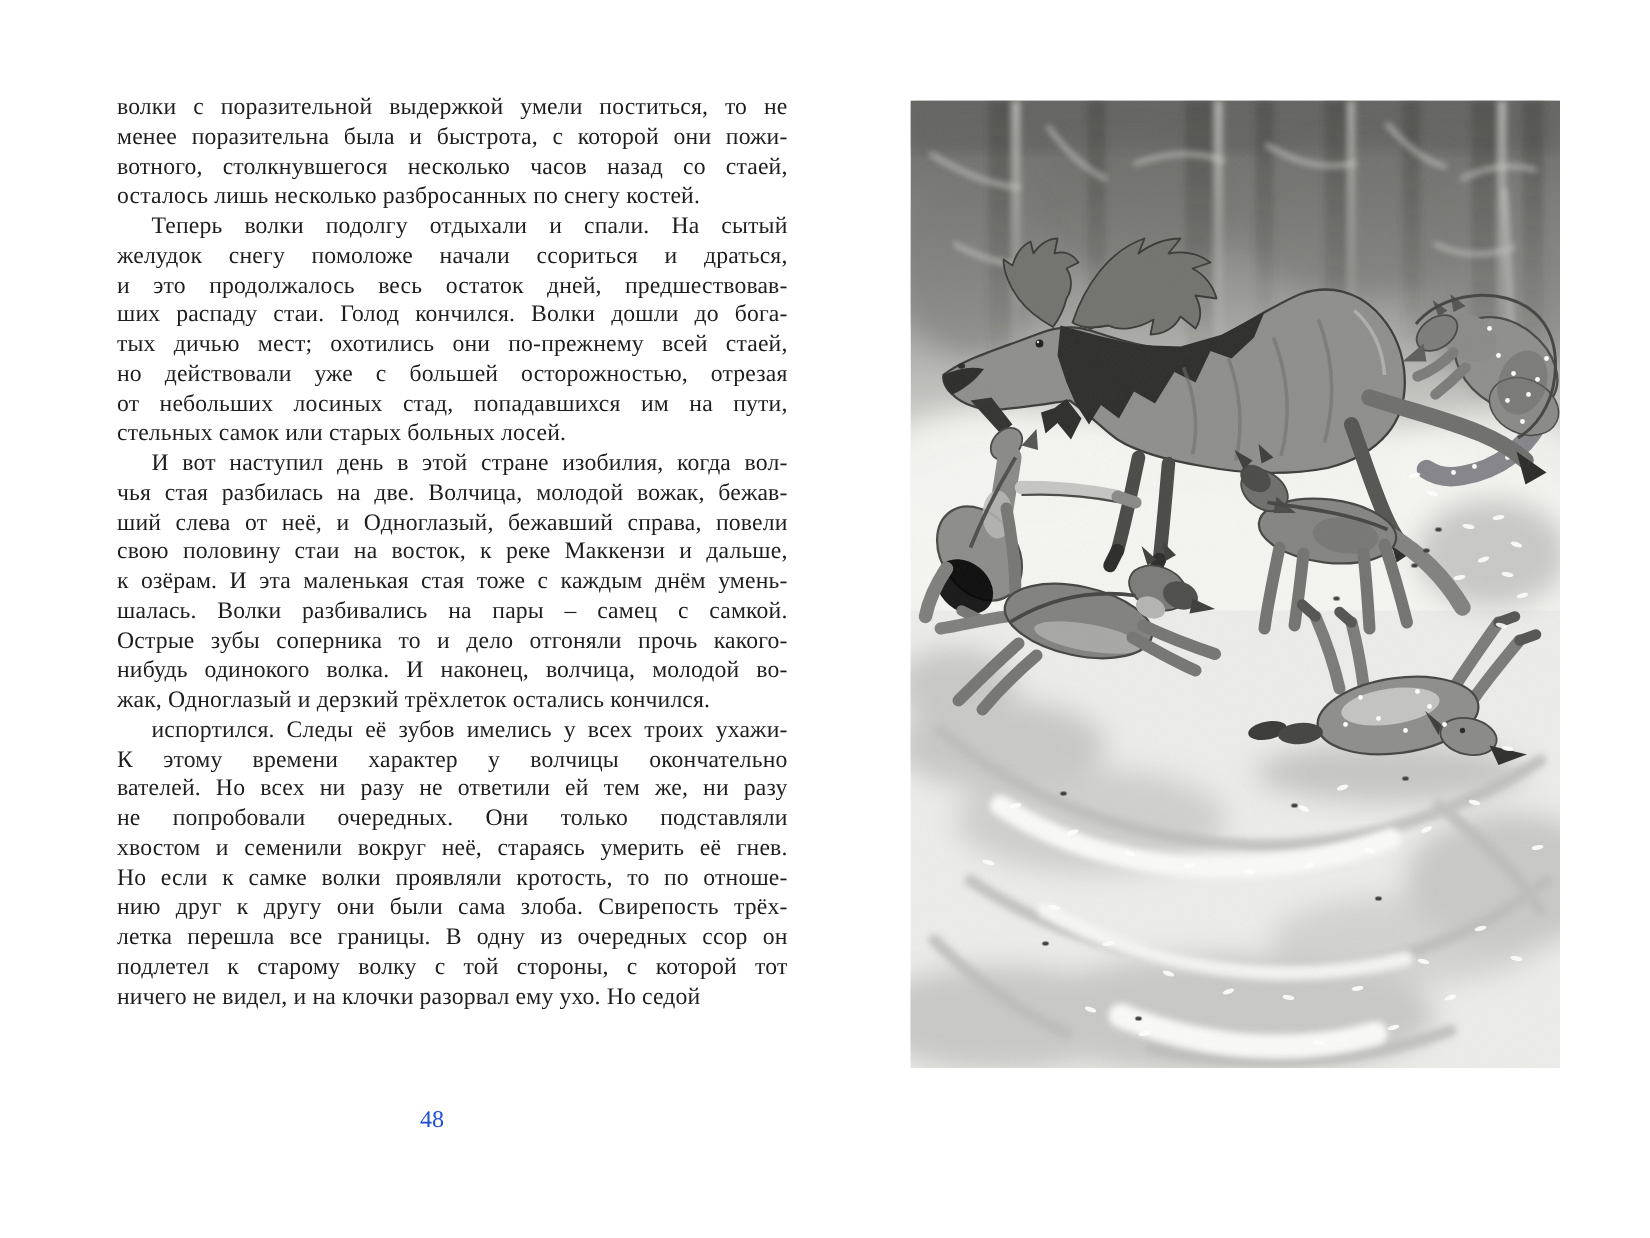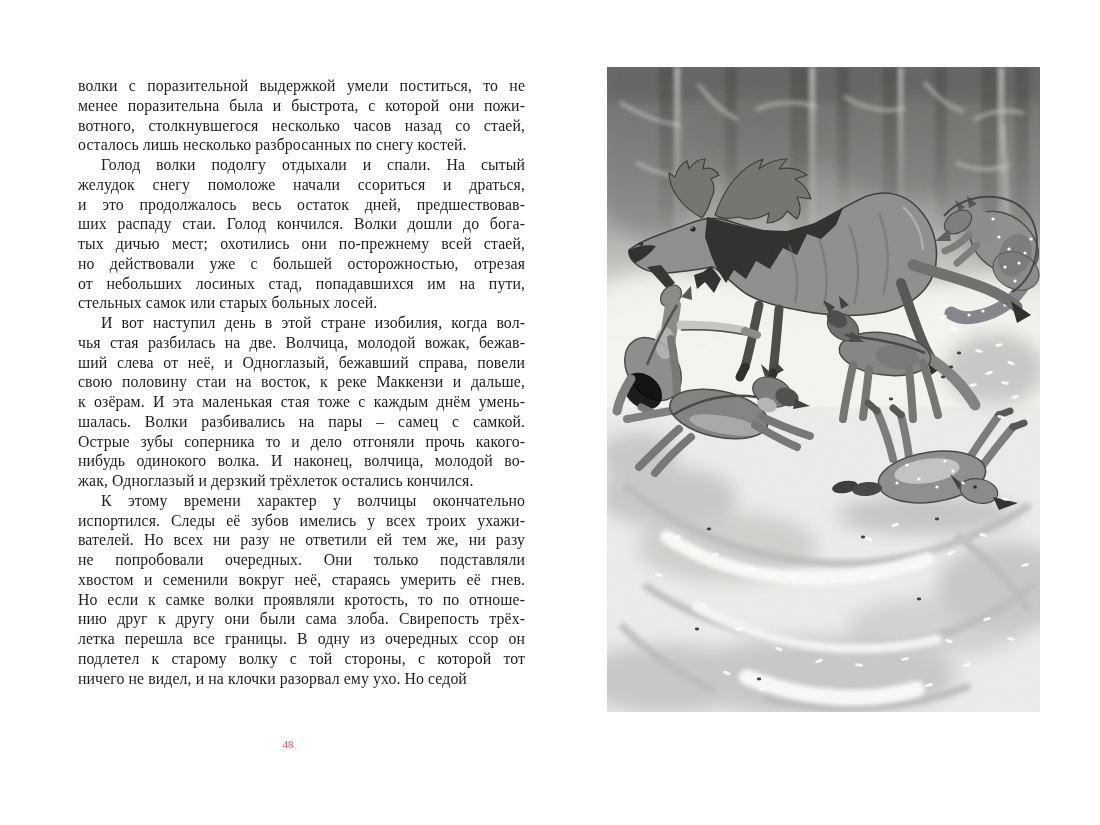--- a/index.html
+++ b/index.html
@@ -15,40 +15,39 @@
   .spread { position:absolute; inset:0; }
 
   
   .textblock {
     position:absolute;
     left:78px; top:62px;
     width:447px;
     font-size:15.8px;
     line-height:19.75px;
     letter-spacing:0.1px;
-    margin-top:14px;
   }
   .para { margin:0; }
   .line {
     display:block;
     height:19.75px;
     overflow:hidden;
     text-align:justify;
     text-align-last:justify;
   }
   .line.last { text-align-last:left; }
   .para.indent .line:first-child { text-indent:23px; }
 
   .page-number {
     position:absolute;
     left:78px; top:738px;
     width:420px;
     text-align:center;
-    font-size:11px;
-    color:#ef4444;
+    font-size:16px;
+    color:#1d4ed8;
   }
 
   
   .illustration {
     position:absolute;
     left:607px; top:67px;
     width:433px; height:645px;
   }
   .illustration svg { display:block; width:100%; height:100%; }
 </style>
@@ -61,21 +60,21 @@
     <div class="textblock">
 
       <p class="para">
         <span class="line">волки с поразительной выдержкой умели поститься, то не</span>
         <span class="line">менее поразительна была и быстрота, с которой они пожи-</span>
         <span class="line">вотного, столкнувшегося несколько часов назад со стаей,</span>
         <span class="line last">осталось лишь несколько разбросанных по снегу костей.</span>
       </p>
 
       <p class="para indent">
-        <span class="line">Голод волки подолгу отдыхали и спали. На сытый</span>
+        <span class="line">Теперь волки подолгу отдыхали и спали. На сытый</span>
         <span class="line">желудок снегу помоложе начали ссориться и драться,</span>
         <span class="line">и это продолжалось весь остаток дней, предшествовав-</span>
         <span class="line">ших распаду стаи. Голод кончился. Волки дошли до бога-</span>
         <span class="line">тых дичью мест; охотились они по-прежнему всей стаей,</span>
         <span class="line">но действовали уже с большей осторожностью, отрезая</span>
         <span class="line">от небольших лосиных стад, попадавшихся им на пути,</span>
         <span class="line last">стельных самок или старых больных лосей.</span>
       </p>
 
       <p class="para indent">
@@ -84,22 +83,22 @@
         <span class="line">ший слева от неё, и Одноглазый, бежавший справа, повели</span>
         <span class="line">свою половину стаи на восток, к реке Маккензи и дальше,</span>
         <span class="line">к озёрам. И эта маленькая стая тоже с каждым днём умень-</span>
         <span class="line">шалась. Волки разбивались на пары – самец с самкой.</span>
         <span class="line">Острые зубы соперника то и дело отгоняли прочь какого-</span>
         <span class="line">нибудь одинокого волка. И наконец, волчица, молодой во-</span>
         <span class="line last">жак, Одноглазый и дерзкий трёхлеток остались кончился.</span>
       </p>
 
       <p class="para indent">
+        <span class="line">испортился. Следы её зубов имелись у всех троих ухажи-</span>
         <span class="line">К этому времени характер у волчицы окончательно</span>
-        <span class="line">испортился. Следы её зубов имелись у всех троих ухажи-</span>
         <span class="line">вателей. Но всех ни разу не ответили ей тем же, ни разу</span>
         <span class="line">не попробовали очередных. Они только подставляли</span>
         <span class="line">хвостом и семенили вокруг неё, стараясь умерить её гнев.</span>
         <span class="line">Но если к самке волки проявляли кротость, то по отноше-</span>
         <span class="line">нию друг к другу они были сама злоба. Свирепость трёх-</span>
         <span class="line">летка перешла все границы. В одну из очередных ссор он</span>
         <span class="line">подлетел к старому волку с той стороны, с которой тот</span>
         <span class="line last">ничего не видел, и на клочки разорвал ему ухо. Но седой</span>
       </p>
     </div>

